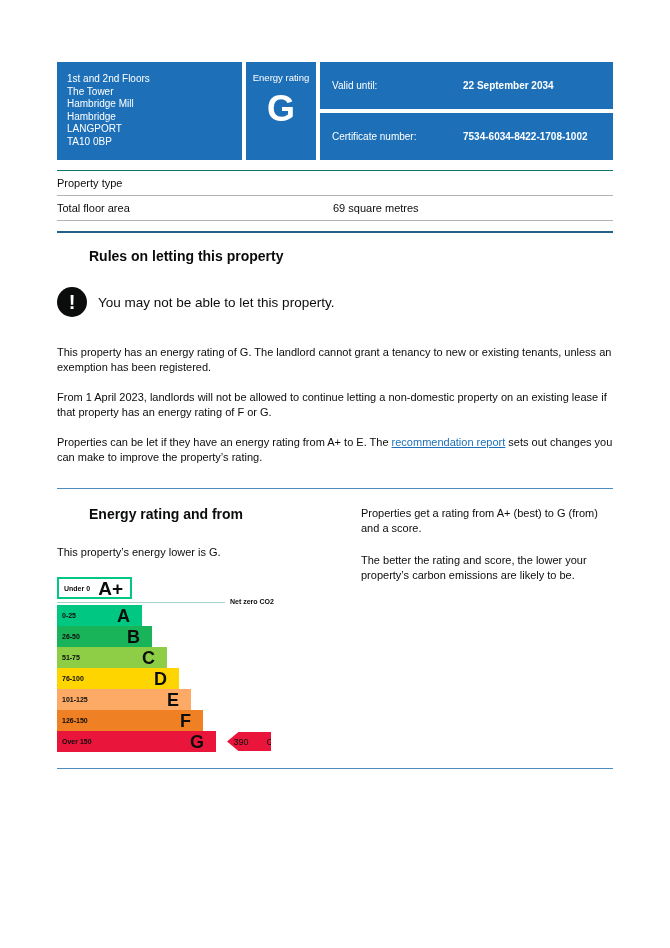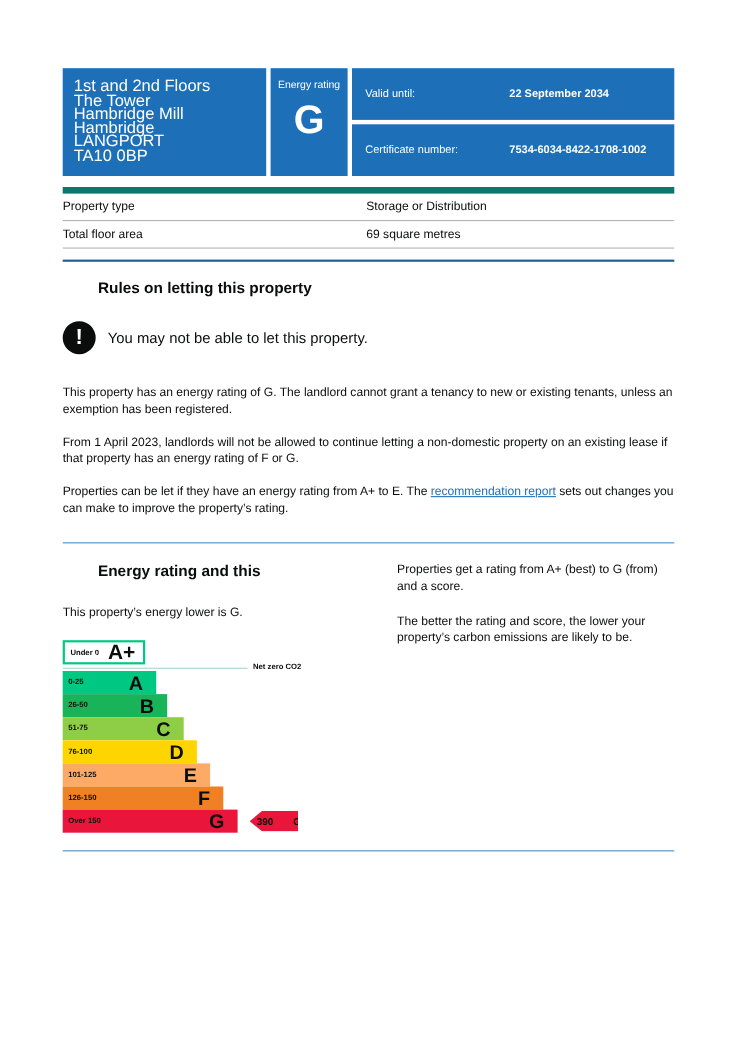--- a/index.html
+++ b/index.html
@@ -17,31 +17,31 @@
   .cert-header {
     background: #0b0c0c; color: #ffffff;
     height: 38px; display: flex; align-items: center;
     padding-left: 14px; margin-bottom: 5px;
   }
   .cert-header h1 { font-size: 17px; font-weight: bold; margin: 0; letter-spacing: .2px; }
 
   
   .summary { display: grid; grid-template-columns: 185px 70px 1fr; gap: 4px; height: 98px; margin-bottom: 10px; }
   .panel { background: #1d70b8; color: #ffffff; }
-  .address-panel { padding: 11px 10px; font-size: 15px; line-height: 12.5px; }
+  .address-panel { padding: 11px 10px; font-size: 10px; line-height: 12.5px; }
   .rating-panel { display: flex; flex-direction: column; align-items: center; padding-top: 10px; }
   .rating-panel .rating-label { font-size: 9.5px; }
   .rating-panel .rating-letter { font-size: 36px; font-weight: bold; line-height: 1; margin-top: 8px; }
   .meta-col { display: flex; flex-direction: column; gap: 4px; }
   .meta-row { background: #1d70b8; flex: 1; display: flex; align-items: center; padding-left: 12px; font-size: 10px; color:#fff;gap:28px; }
   .meta-row .meta-label { width: 103px; flex: none; }
   .meta-row .meta-value { font-weight: bold; }
 
   
-  .ptable { border-top: 6px solid #0f766e; margin-bottom: 10px; }
+  .ptable { border-top: 1px solid #0f766e; margin-bottom: 10px; }
   .trow { display: grid; grid-template-columns: 276px 1fr; border-bottom: 1px solid #b1b4b6; padding: 6px 0; font-size: 11px; }
 
   .rule-strong { border: none; border-top: 2px solid #23618a; margin: 0 0 15px 0; }
   .rule-light  { border: none; border-top: 1.5px solid #4e8cbf; margin: 0; }
 
   h2.section-heading { font-size: 14px; font-weight: bold; margin: 0; padding-left: 32px; }
 
   .warning-row { display: flex; align-items: center; gap: 11px; margin: 23px 0 28px 0; }
   .warning-circle {
     width: 30px; height: 30px; border-radius: 50%; flex: none;
@@ -77,21 +77,21 @@
     height: 21px; display: flex; align-items: center; justify-content: space-between;
     padding: 0 12px 0 5px;
   }
   .bands .band .range { font-size: 7px; font-weight: bold; }
   .bands .band .letter { font-size: 18px; font-weight: bold; line-height: 1; }
   .current-marker {
     position: absolute; left: 170px; top: 155px; width: 44px; height: 19px;
     display: flex; align-items: center; justify-content: center; gap: 18px;
     padding-left: 9px;
     clip-path: polygon(0 50%, 26% 0, 100% 0, 100% 100%, 26% 100%);
-    font-size: 9px; font-weight: bold; color: #0b0c0c;
+    font-size: 9px; font-weight: normal; color: #0b0c0c;
   }
   .rule-bottom { margin-top: 15px; }
 </style>
 </head>
 <body>
 
 <div class="page">
 
 
   <div class="summary">
@@ -115,21 +115,20 @@
       <div class="meta-row">
         <span class="meta-label">Certificate number:</span>
         <span class="meta-value">7534-6034-8422-1708-1002</span>
       </div>
     </div>
   </div>
 
   <div class="ptable">
     <div class="trow">
       <span>Property type</span>
-      <span>Storage or Distribution</span>
     </div>
     <div class="trow">
       <span>Total floor area</span>
       <span>69 square metres</span>
     </div>
   </div>
 
   <hr class="rule-strong">
 
   <h2 class="section-heading">Rules on letting this property</h2>
@@ -144,21 +143,21 @@
   <div class="rules-paragraphs">
     <p class="body-text">This property has an energy rating of G. The landlord cannot grant a tenancy to new or existing tenants, unless an exemption has been registered.</p>
     <p class="body-text">From 1 April 2023, landlords will not be allowed to continue letting a non-domestic property on an existing lease if that property has an energy rating of F or G.</p>
     <p class="body-text"><span>Properties can be let if they have an energy rating from A+ to E. The </span><a href="#" class="report-link">recommendation report</a><span> sets out changes you can make to improve the property’s rating.</span></p>
   </div>
 
   <hr class="rule-light">
 
   <div class="cols">
     <div class="left-col">
-      <h2 class="section-heading">Energy rating and this</h2>
+      <h2 class="section-heading">Energy rating and from</h2>
       <p class="intro-line">This property’s energy lower is G.</p>
 
       <div class="chart">
         <div class="band-aplus" style="width: 75px; border-color: rgb(0, 199, 129); background: rgb(255, 255, 255);">
           <span class="range">Under 0</span>
           <span class="letter">A+</span>
         </div>
         <div class="netzero">
           <span class="nz-line"></span>
           <span class="nz-label">Net zero CO2</span>

